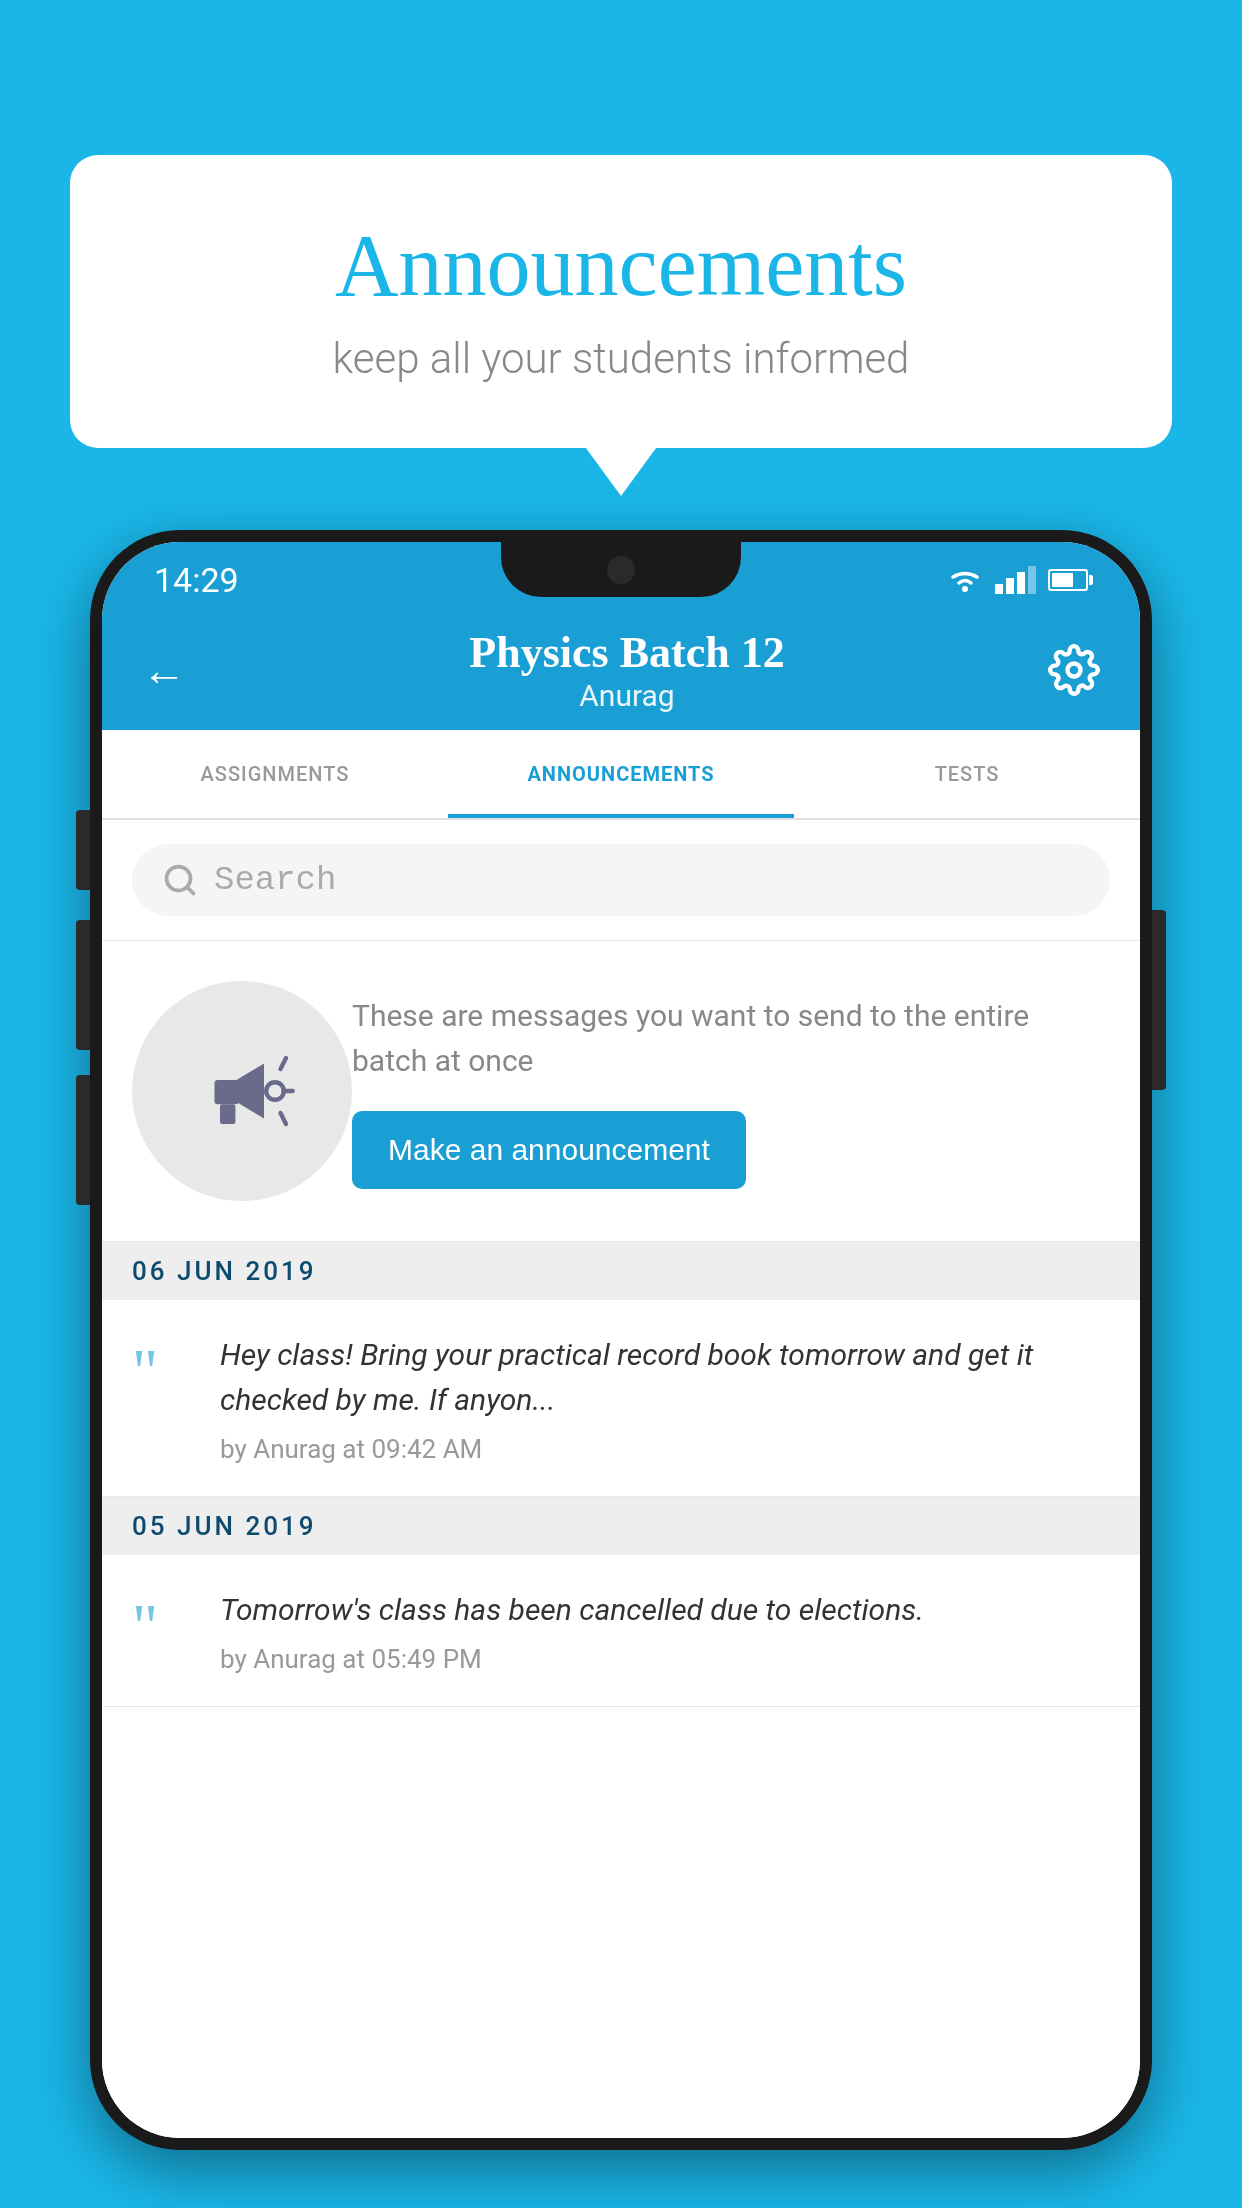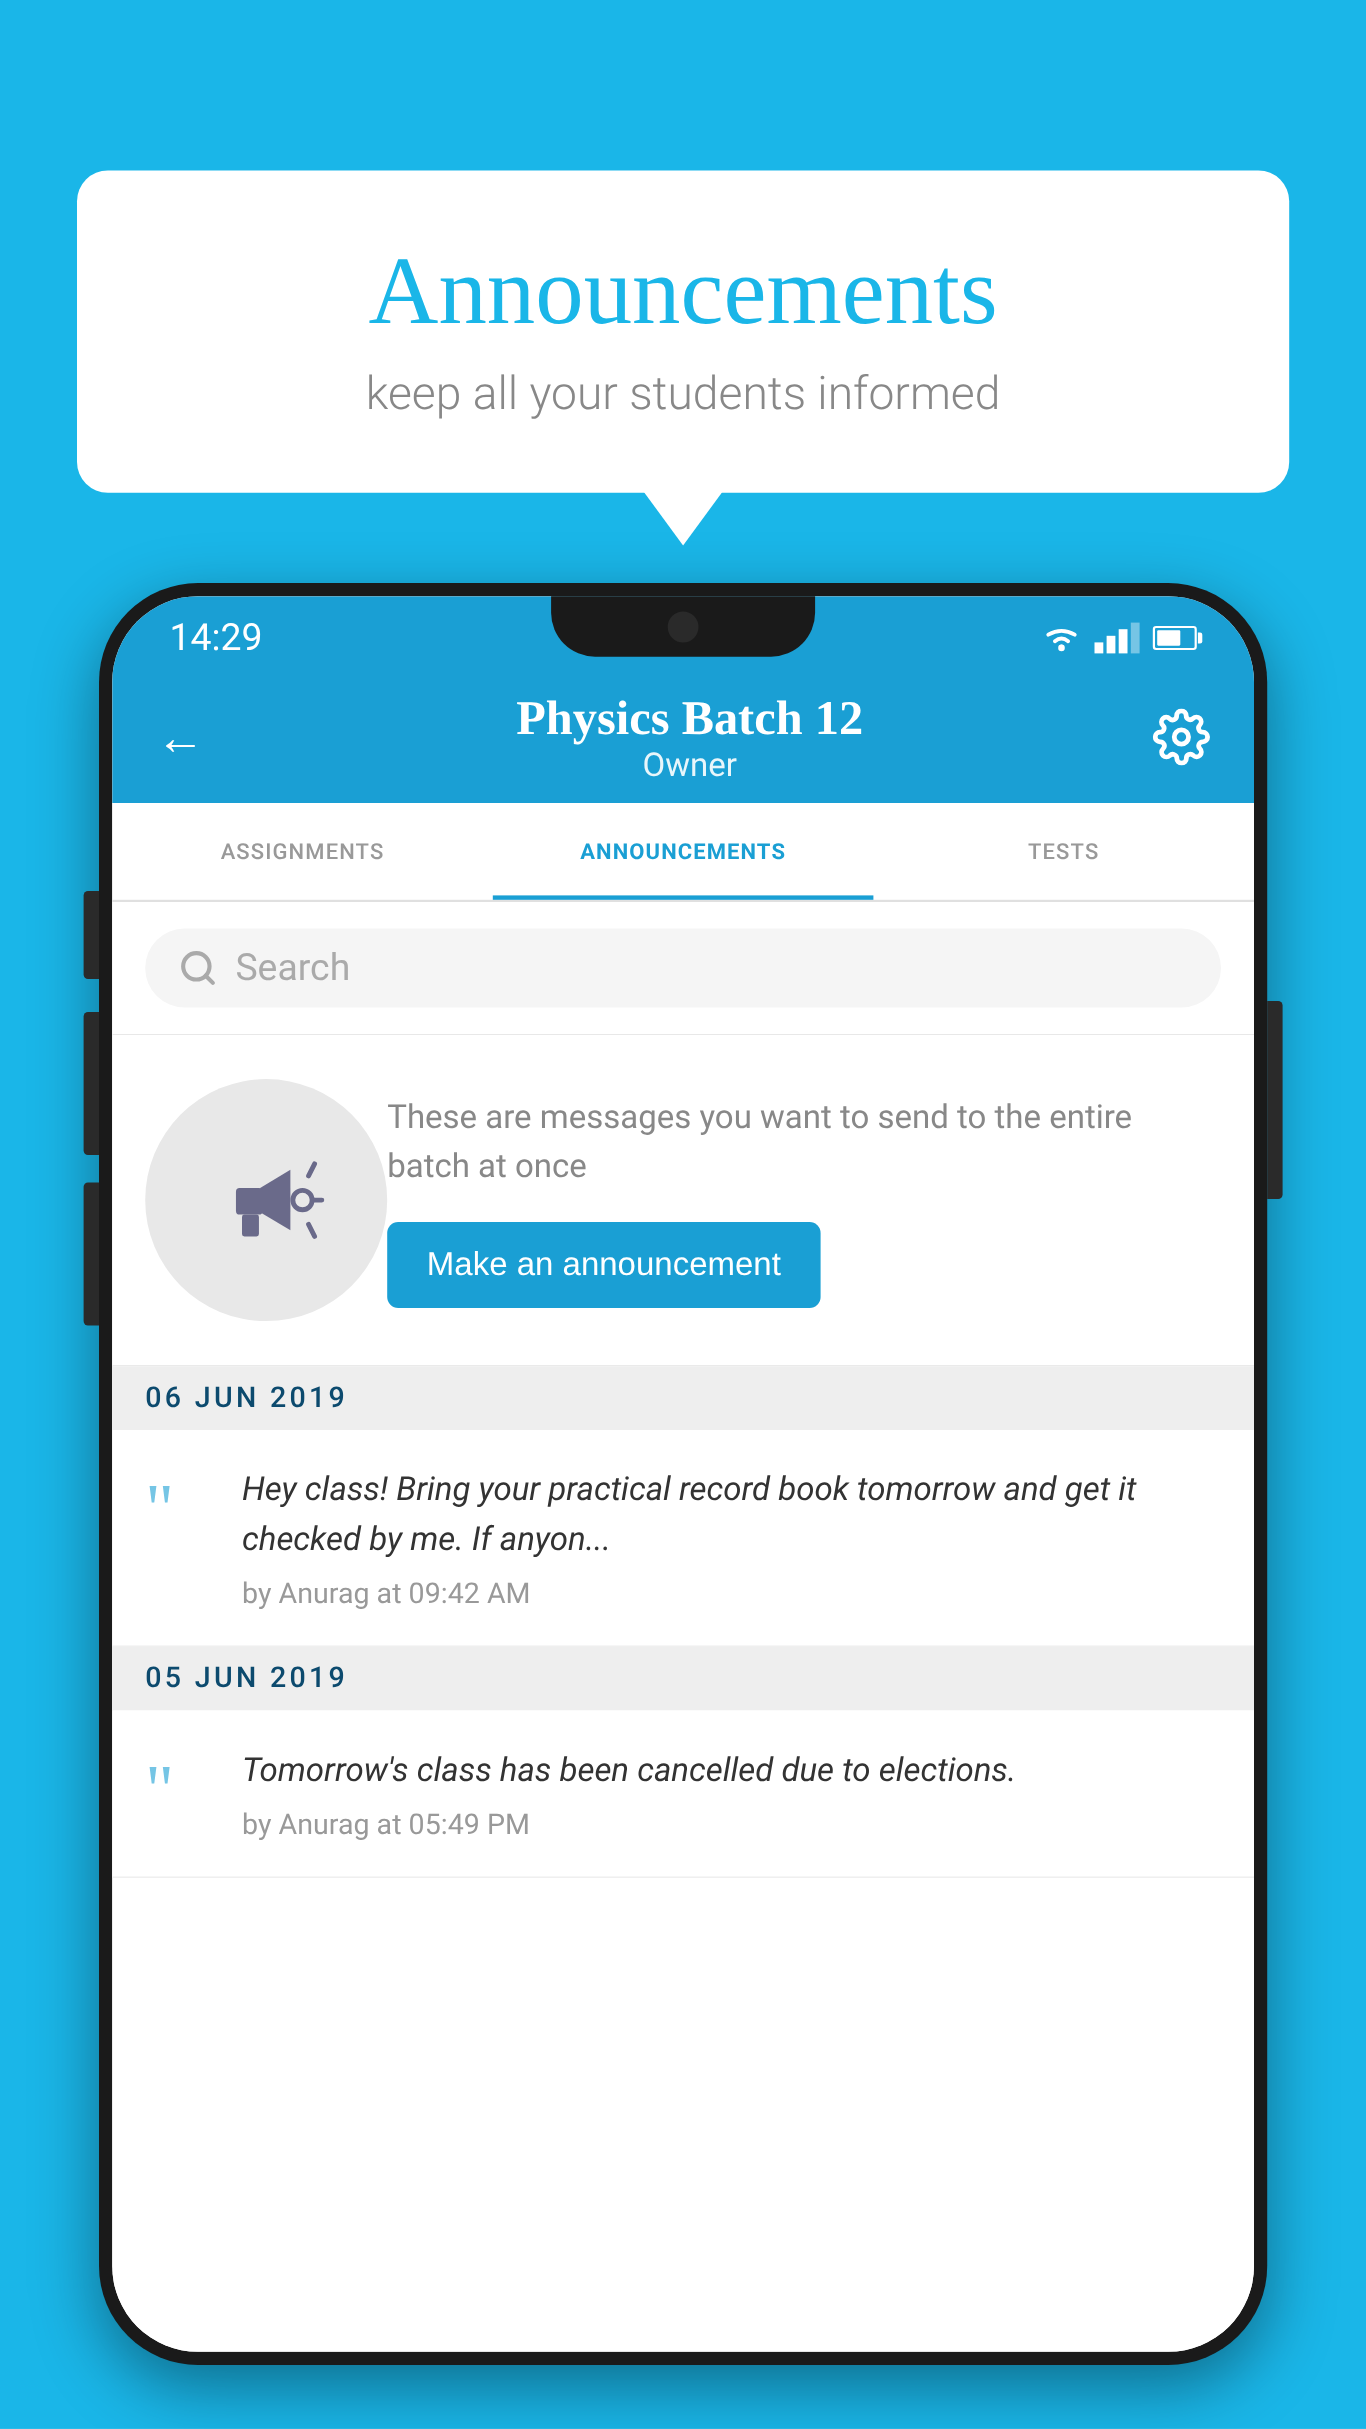--- a/index.html
+++ b/index.html
@@ -309,20 +309,21 @@
       height: 72px;
       display: flex;
       align-items: center;
       padding: 0 30px;
       gap: 16px;
     }
 
     .search-placeholder {
       color: #aaa;
       font-size: 34px;
+      font-family: Liberation Mono, monospace;
     }
 
     
     .promo-card {
       background: white;
       padding: 40px 30px;
       display: flex;
       align-items: center;
       border-bottom: 1px solid #e8e8e8;
     }
@@ -455,21 +456,21 @@
           <div class="battery-icon">
             <div class="battery-fill"></div>
           </div>
         </div>
       </div>
 
       <div class="app-bar">
         <span class="back-arrow">←</span>
         <div class="app-bar-title-area">
           <div class="app-bar-title">Physics Batch 12</div>
-          <div class="app-bar-subtitle">Owner</div>
+          <div class="app-bar-subtitle">Anurag</div>
         </div>
 
         <svg width="52" height="52" viewBox="0 0 24 24" fill="none" stroke="white" stroke-width="2" stroke-linecap="round" stroke-linejoin="round">
           <circle cx="12" cy="12" r="3"></circle>
           <path d="M19.4 15a1.65 1.65 0 0 0 .33 1.82l.06.06a2 2 0 0 1-2.83 2.83l-.06-.06a1.65 1.65 0 0 0-1.82-.33 1.65 1.65 0 0 0-1 1.51V21a2 2 0 0 1-4 0v-.09A1.65 1.65 0 0 0 9 19.4a1.65 1.65 0 0 0-1.82.33l-.06.06a2 2 0 0 1-2.83-2.83l.06-.06A1.65 1.65 0 0 0 4.68 15a1.65 1.65 0 0 0-1.51-1H3a2 2 0 0 1 0-4h.09A1.65 1.65 0 0 0 4.6 9a1.65 1.65 0 0 0-.33-1.82l-.06-.06a2 2 0 0 1 2.83-2.83l.06.06A1.65 1.65 0 0 0 9 4.68a1.65 1.65 0 0 0 1-1.51V3a2 2 0 0 1 4 0v.09a1.65 1.65 0 0 0 1 1.51 1.65 1.65 0 0 0 1.82-.33l.06-.06a2 2 0 0 1 2.83 2.83l-.06.06A1.65 1.65 0 0 0 19.4 9a1.65 1.65 0 0 0 1.51 1H21a2 2 0 0 1 0 4h-.09a1.65 1.65 0 0 0-1.51 1z"></path>
         </svg>
       </div>
 
       <div class="tabs-bar">
         <div class="tab">

